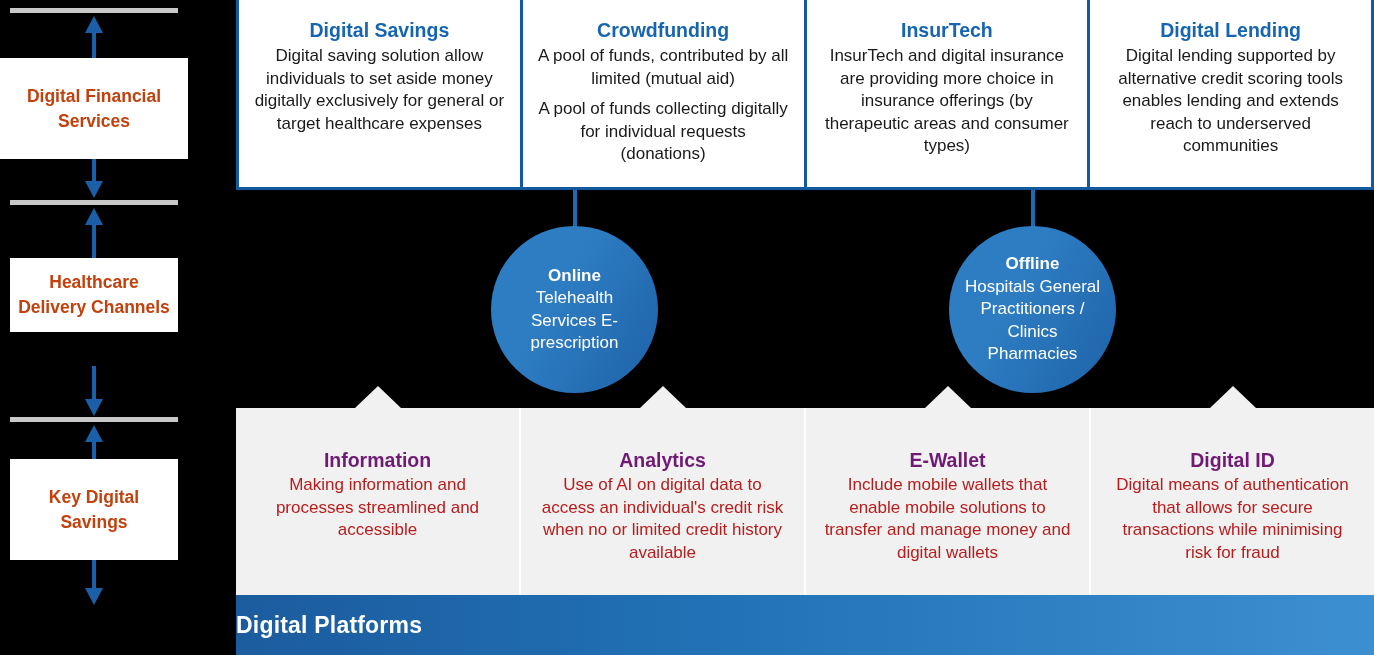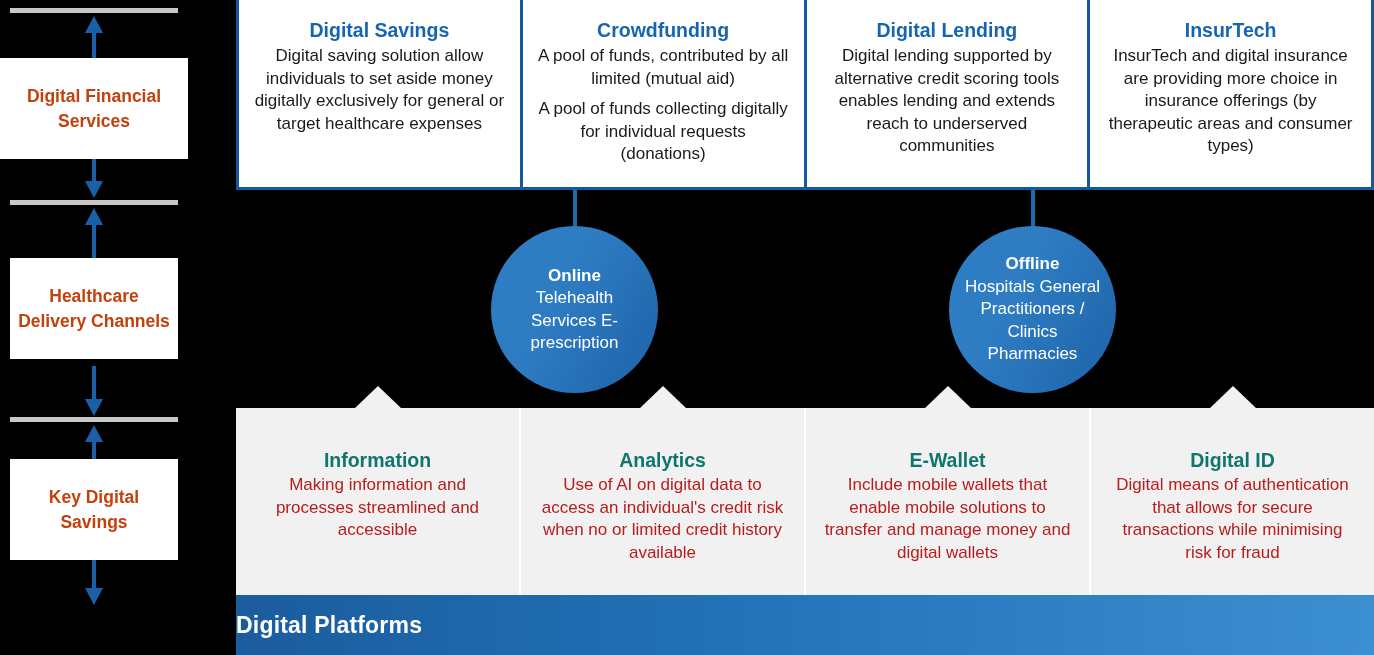--- a/index.html
+++ b/index.html
@@ -142,21 +142,21 @@
   .botcard {
     flex: 1 1 0;
     box-sizing: border-box;
     border-right: 2px solid #FFFFFF;
     padding: 40px 16px 10px 16px;
     text-align: center;
     position: relative;
   }
   .botcard:last-child { border-right: none; }
   .botcard .ttl {
-    color: #0f766e;
+    color: #701a75;
     font-weight: bold;
     font-size: 19.5px;
     line-height: 24px;
     margin-bottom: 2px;
   }
   .botcard .body {
     margin: 0;
     color: #b91c1c;
     font-size: 17px;
     line-height: 22.5px;
@@ -220,21 +220,21 @@
     </svg>
 
     <svg class="sb-arrow" style="left:82px; top:555px; height:52px;" viewBox="0 0 24 52">
       <path d="M12 50 L21 33 L14 33 L14 0 L10 0 L10 33 L3 33 Z" fill="#1B5FA8"></path>
     </svg>
 
     <div class="sb-box" style="top:58px; height:101px; width:188px;">
       <span>Digital Financial Services</span>
     </div>
 
-    <div class="sb-box" style="top:258px; height:101px; left:10px; width:168px;">
+    <div class="sb-box" style="top:258px; height:74px; left:10px; width:168px;">
       <span>Healthcare Delivery Channels</span>
     </div>
 
     <div class="sb-box" style="top:459px; height:101px; left:10px; width:168px;">
       <span>Key Digital Savings</span>
     </div>
   </div>
 
   <div class="toprow">
 
@@ -247,30 +247,30 @@
 
     <div class="topcard">
       <div class="ttl">Crowdfunding</div>
       <div class="body">
         <p>A pool of funds, contributed by all limited (mutual aid)</p>
         <p>A pool of funds collecting digitally for individual requests (donations)</p>
       </div>
     </div>
 
     <div class="topcard">
+      <div class="ttl">InsurTech</div>
+      <div class="body">
+        <p>InsurTech and digital insurance are providing more choice in insurance offerings (by therapeutic areas and consumer types)</p>
+      </div>
+    </div>
+
+    <div class="topcard">
       <div class="ttl">Digital Lending</div>
       <div class="body">
         <p>Digital lending supported by alternative credit scoring tools enables lending and extends reach to underserved communities</p>
-      </div>
-    </div>
-
-    <div class="topcard">
-      <div class="ttl">InsurTech</div>
-      <div class="body">
-        <p>InsurTech and digital insurance are providing more choice in insurance offerings (by therapeutic areas and consumer types)</p>
       </div>
     </div>
   </div>
 
   <div class="midband">
 
     <div class="connector" style="left:337px;"></div>
     <div class="connector" style="left:795px;"></div>
 
     <div class="circle" style="left:255px; top:36px; width:167px; height:167px;">

